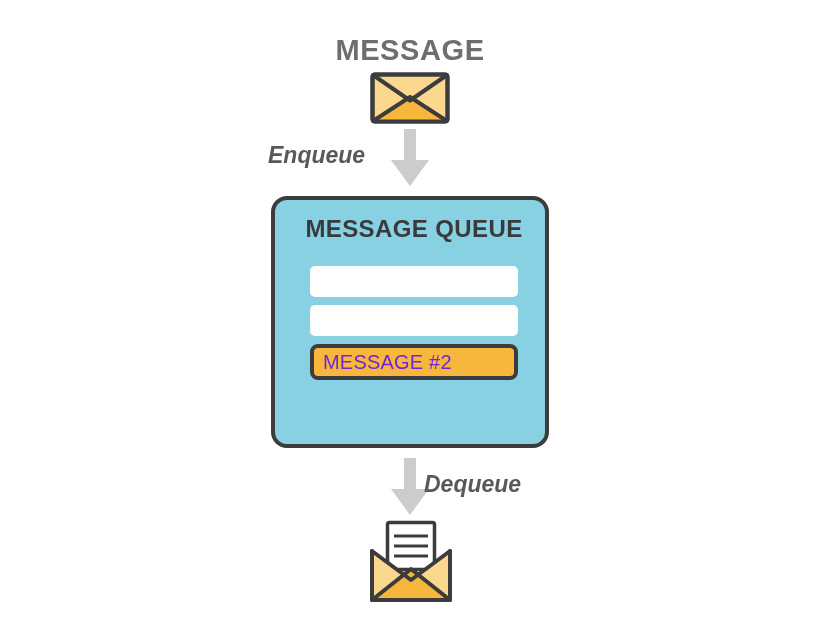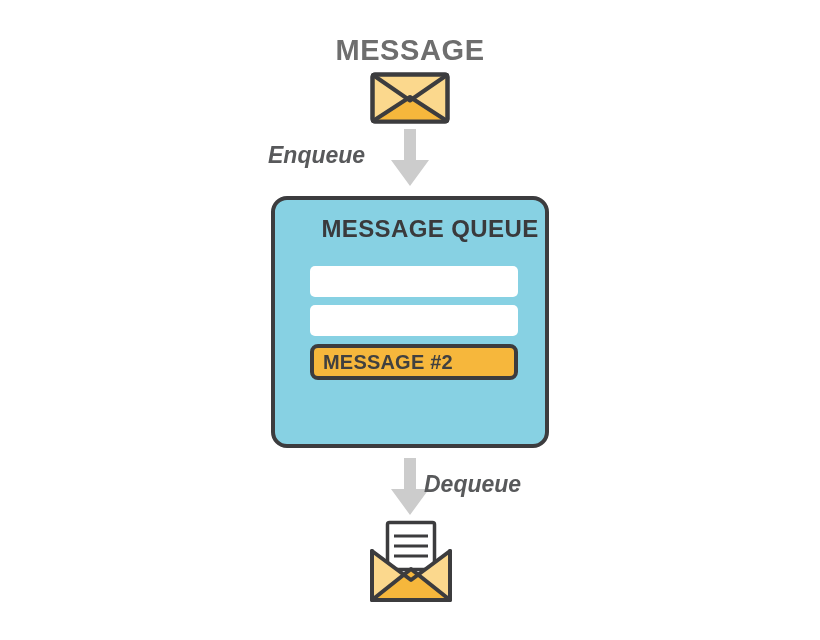--- a/index.html
+++ b/index.html
@@ -89,21 +89,21 @@
     top: 196px;
     width: 270px;
     height: 244px;
     background: #87d1e3;
     border: 4px solid #3c3c3e;
     border-radius: 16px;
     box-sizing: content-box;
   }
   .queue-title {
     position: absolute;
-    left: 16px;
+    left: 0;
     top: 15px;
     width: 278px;
     text-align: center;
     font-size: 24px;
     font-weight: bold;
     letter-spacing: 0.4px;
     color: #3a3a3c;
     font-family: "Liberation Sans", sans-serif;
   }
 
@@ -129,22 +129,22 @@
   .slot-filled {
     height: 36px;
     background: #f6b73c;
     border: 4px solid #3c3c3e;
     border-radius: 8px;
     margin-bottom: 10px;
     padding-left: 9px;
   }
   .slot-filled .slot-text {
     font-size: 20px;
-    font-weight: bold;
-    color: #404040;
+    font-weight: normal;
+    color: #6d28d9;
     letter-spacing: 0.2px;
     line-height: 1;
     font-family: "Liberation Sans", sans-serif;
   }
 </style>
 </head>
 <body>
 
 <div class="stage">
 

